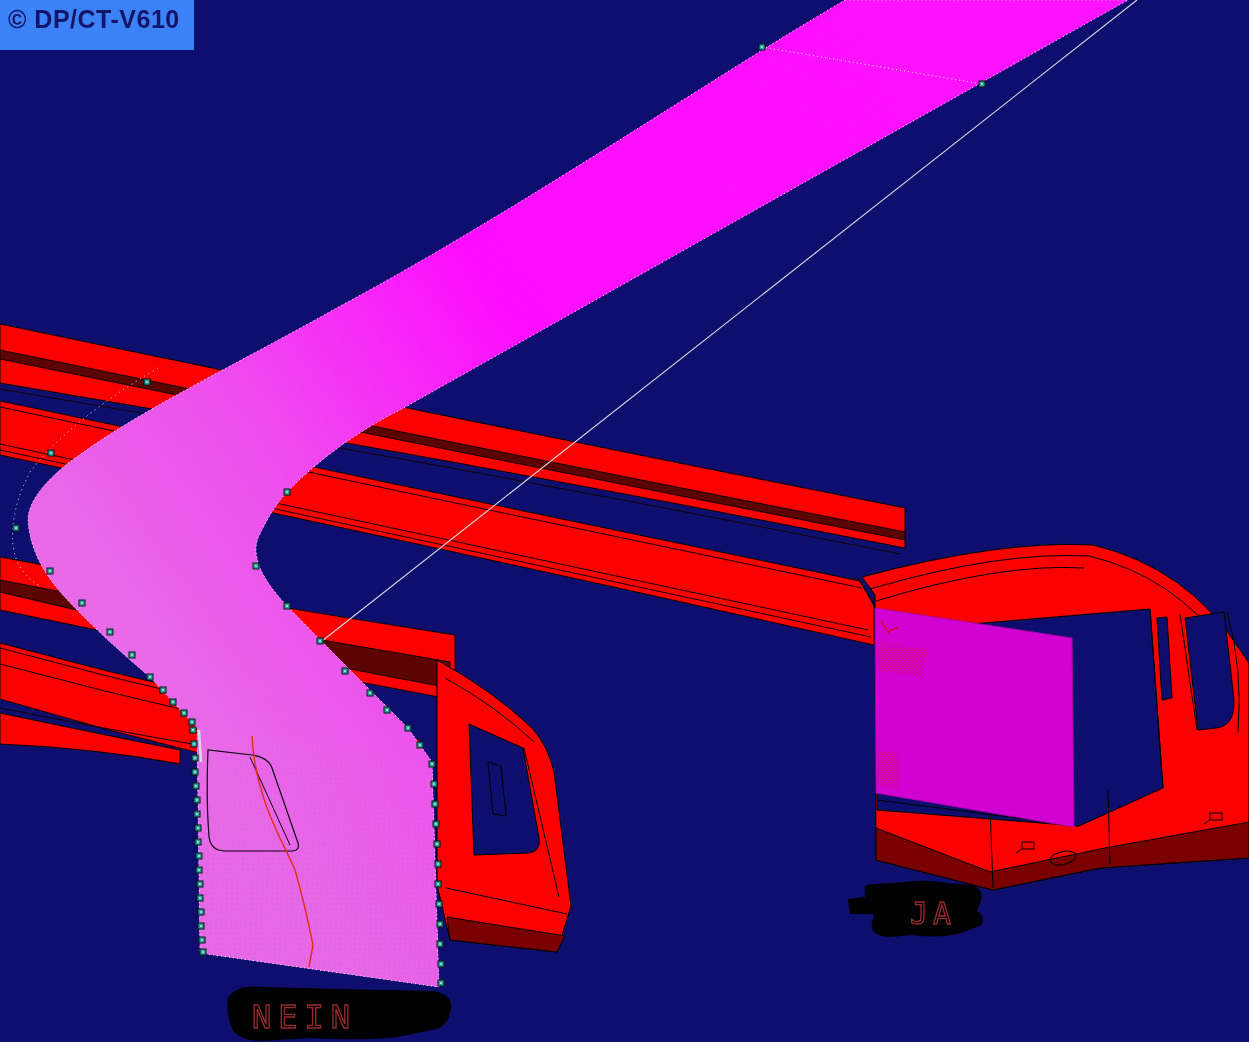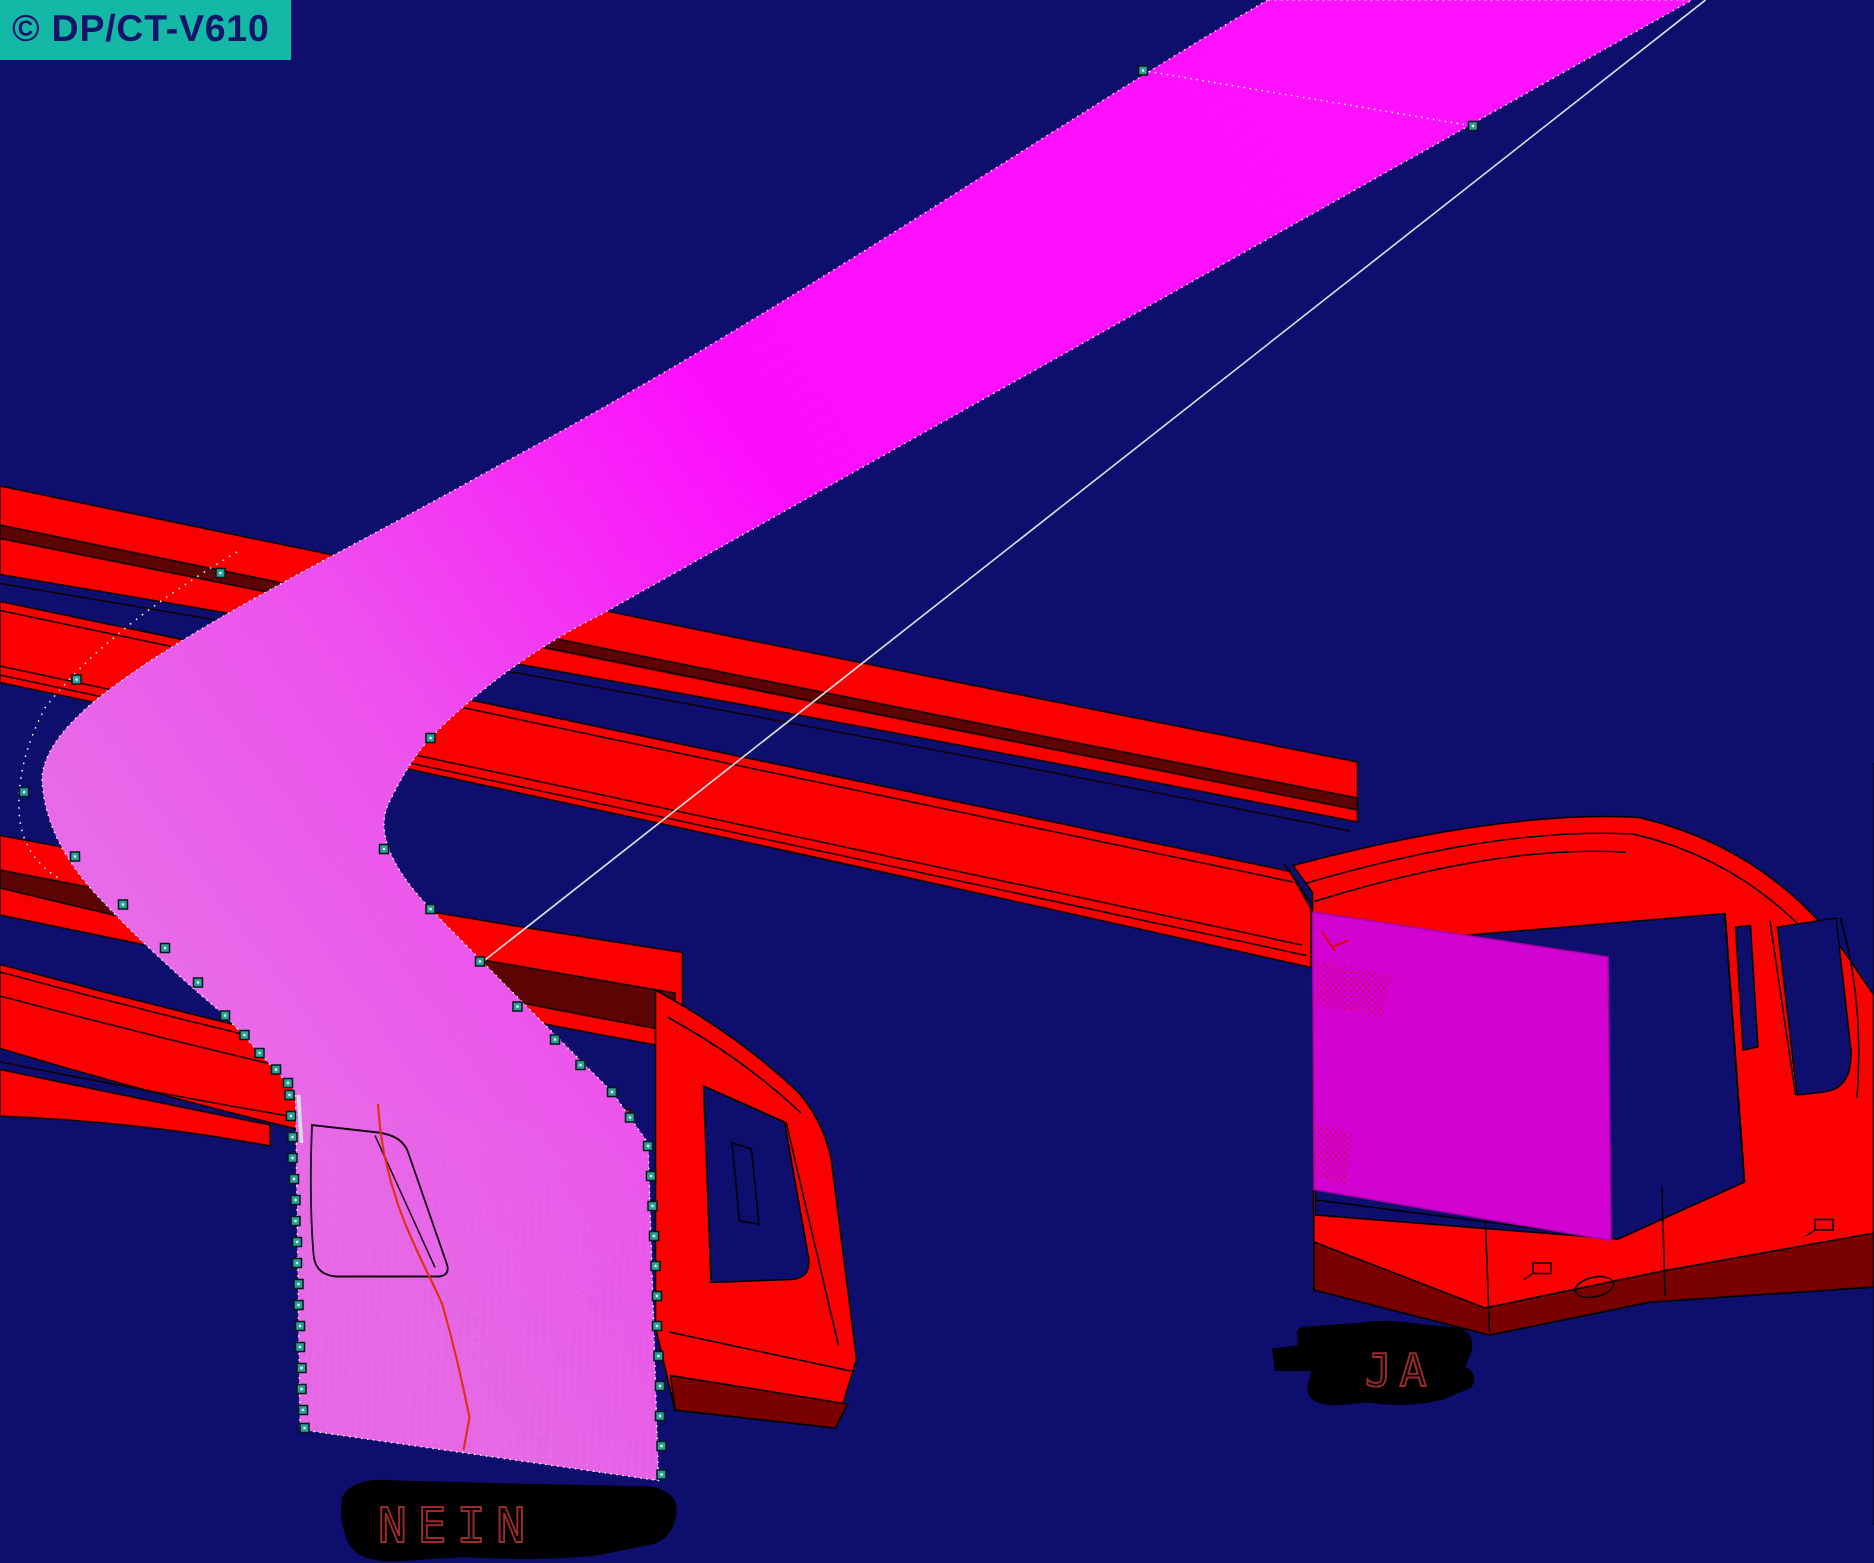--- a/index.html
+++ b/index.html
@@ -4,23 +4,23 @@
 <style>
   html,body{margin:0;padding:0;background:#000;}
   .stage{
     position:relative;width:1249px;height:1042px;overflow:hidden;
     background:#0E0E6E;
     font-family:"Liberation Sans", sans-serif;
   }
   .stage svg{position:absolute;left:0;top:0;}
   .badge{
     position:absolute;left:0;top:0;z-index:10;
-    background:#14b8a6;color:#14146B;
+    background:#3b82f6;color:#14146B;
     font:bold 25px/1.3 "Liberation Sans", sans-serif;
-    padding:3px 14px 4px 8px;
+    padding:3px 14px 14px 8px;
     letter-spacing:0.5px;
   }
   .cad-text{
     font-family:"DejaVu Sans Mono", monospace;
     fill:none;stroke:#9B2B2B;stroke-width:1.3px;
   }
 </style>
 </head>
 <body>
 

